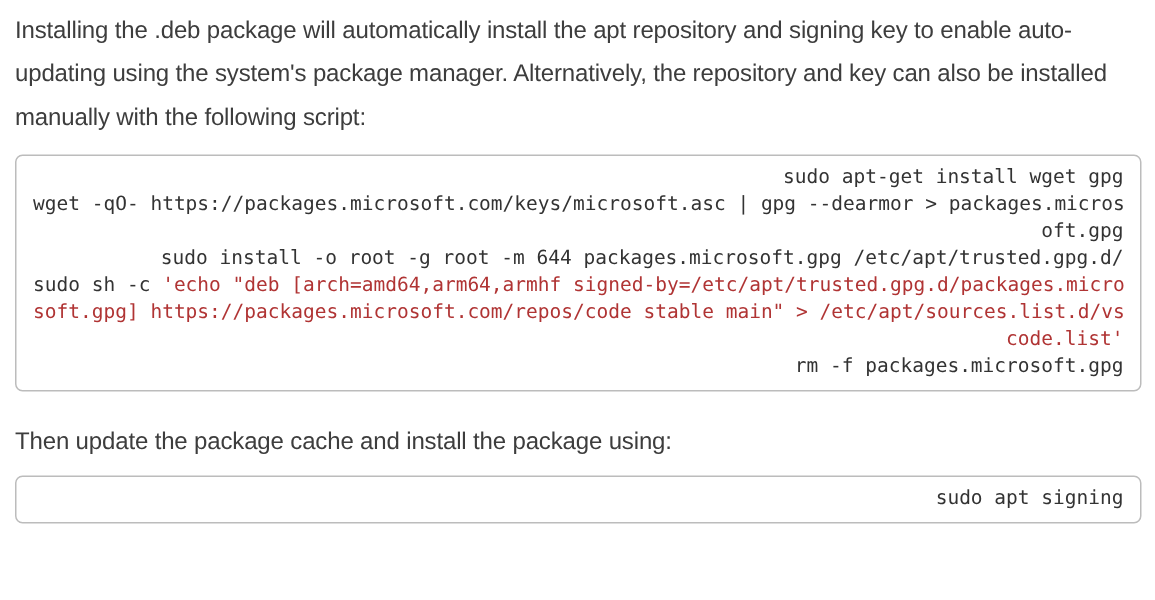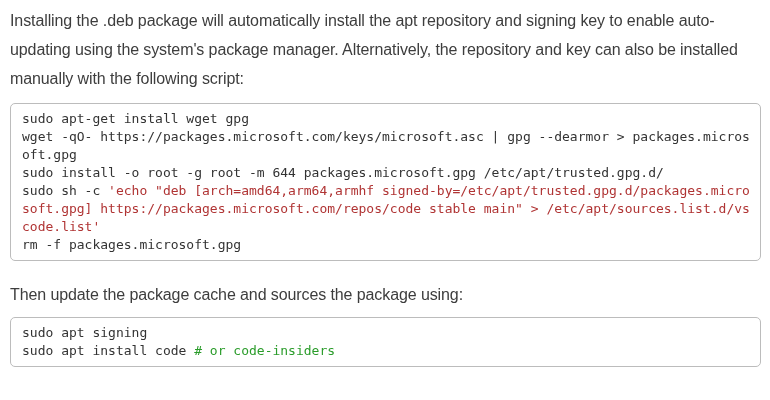--- a/index.html
+++ b/index.html
@@ -38,29 +38,29 @@
     border: 1px solid var(--code-border);
     border-radius: 5px;
     background: var(--code-bg);
     padding: 6px 11px;
     font-family: "DejaVu Sans Mono", monospace;
     font-size: 13px;
     line-height: 18px;
     color: var(--code-text);
     overflow: hidden;
   }
-  .code-line { white-space: pre; }
+  .code-line { white-space: pre; text-align: right; }
   .seg-plain   { color: var(--code-text); }
   .seg-string  { color: var(--code-string); }
   .seg-comment { color: var(--code-comment); }
 </style>
 </head>
 <body>
 
 <div class="page">
   <p class="para intro">Installing the .deb package will automatically install the apt repository and signing key to enable auto-updating using the system's package manager. Alternatively, the repository and key can also be installed manually with the following script:</p>
 
   <pre class="code-block"><div class="code-line"><span class="seg-plain">sudo apt-get install wget gpg</span></div><div class="code-line"><span class="seg-plain">wget -qO- https://packages.microsoft.com/keys/microsoft.asc | gpg --dearmor &gt; packages.micros</span></div><div class="code-line"><span class="seg-plain">oft.gpg</span></div><div class="code-line"><span class="seg-plain">sudo install -o root -g root -m 644 packages.microsoft.gpg /etc/apt/trusted.gpg.d/</span></div><div class="code-line"><span class="seg-plain">sudo sh -c </span><span class="seg-string">'echo "deb [arch=amd64,arm64,armhf signed-by=/etc/apt/trusted.gpg.d/packages.micro</span></div><div class="code-line"><span class="seg-string">soft.gpg] https://packages.microsoft.com/repos/code stable main" &gt; /etc/apt/sources.list.d/vs</span></div><div class="code-line"><span class="seg-string">code.list'</span></div><div class="code-line"><span class="seg-plain">rm -f packages.microsoft.gpg</span></div></pre>
 
-  <p class="para update">Then update the package cache and sources the package using:</p>
+  <p class="para update">Then update the package cache and install the package using:</p>
 
-  <pre class="code-block"><div class="code-line"><span class="seg-plain">sudo apt signing</span></div><div class="code-line"><span class="seg-plain">sudo apt install code </span><span class="seg-comment"># or code-insiders</span></div></pre>
+  <pre class="code-block"><div class="code-line"><span class="seg-plain">sudo apt signing</span></div></pre>
 </div>
 
 </body></html>

